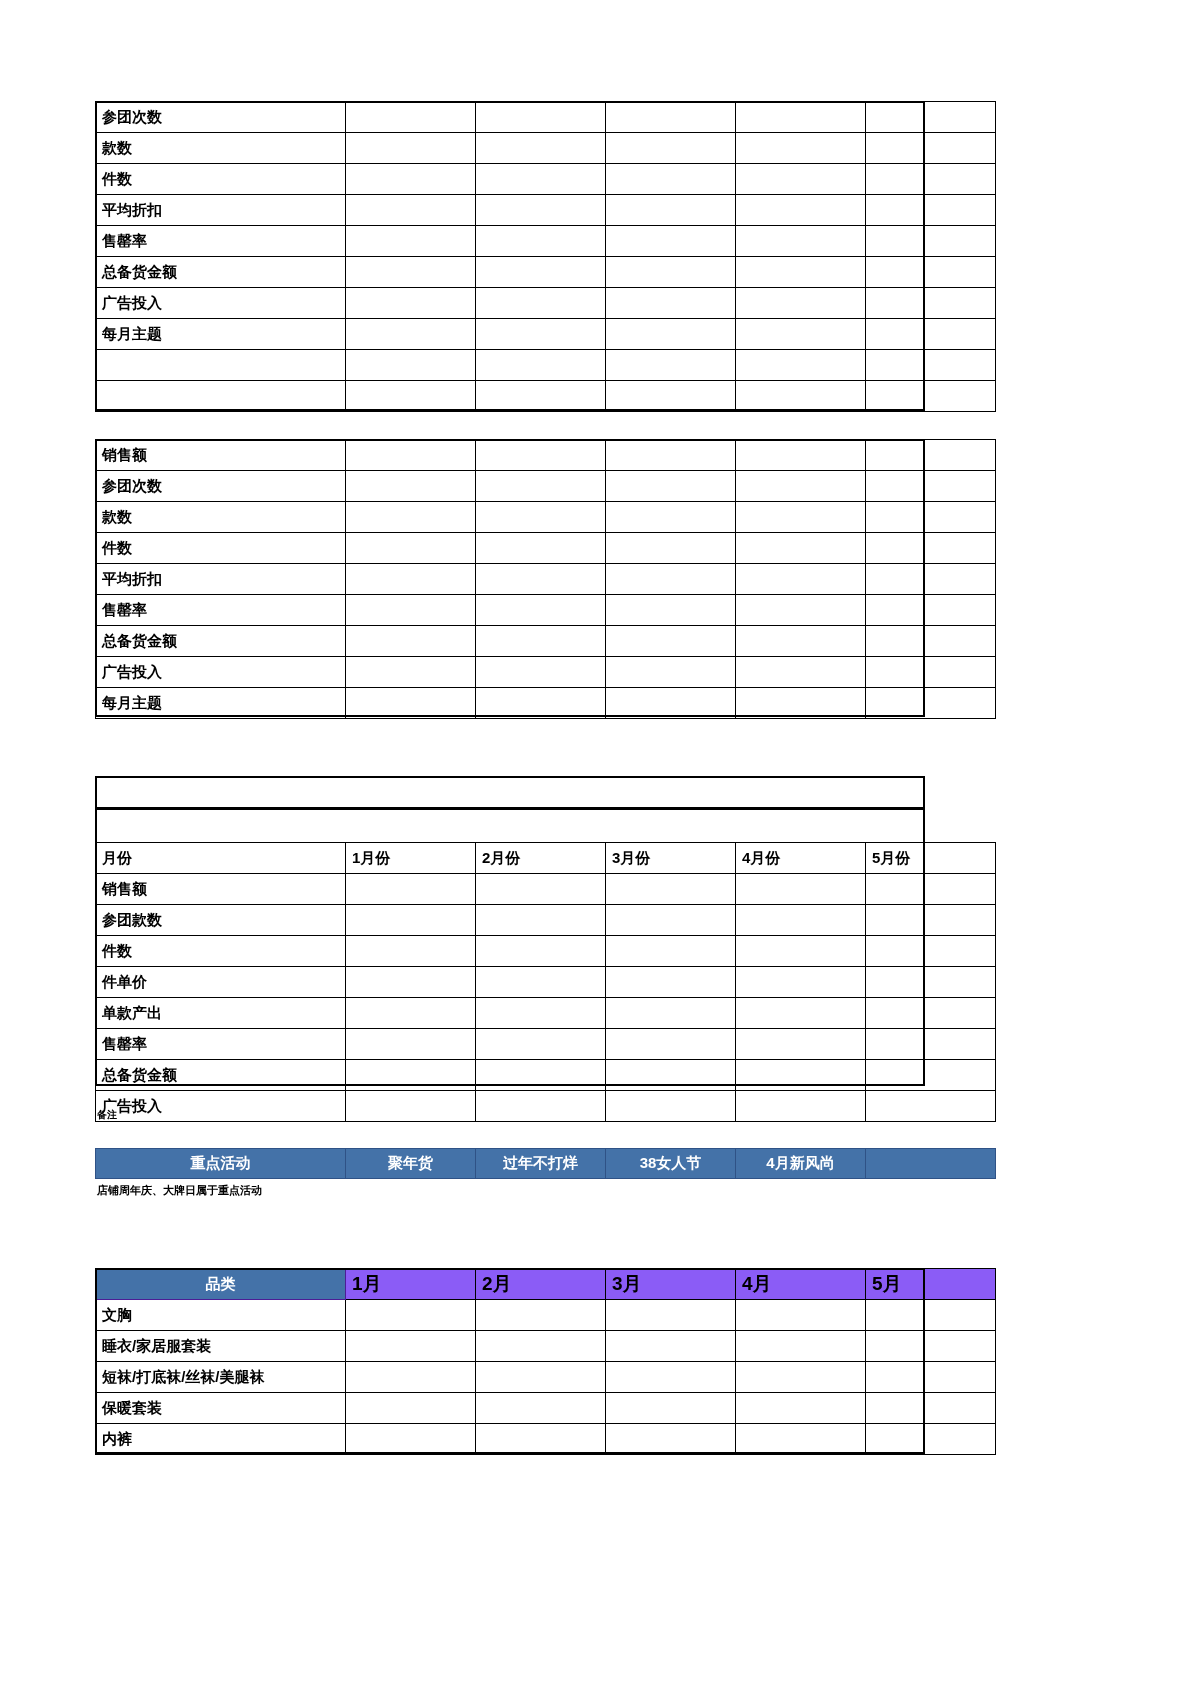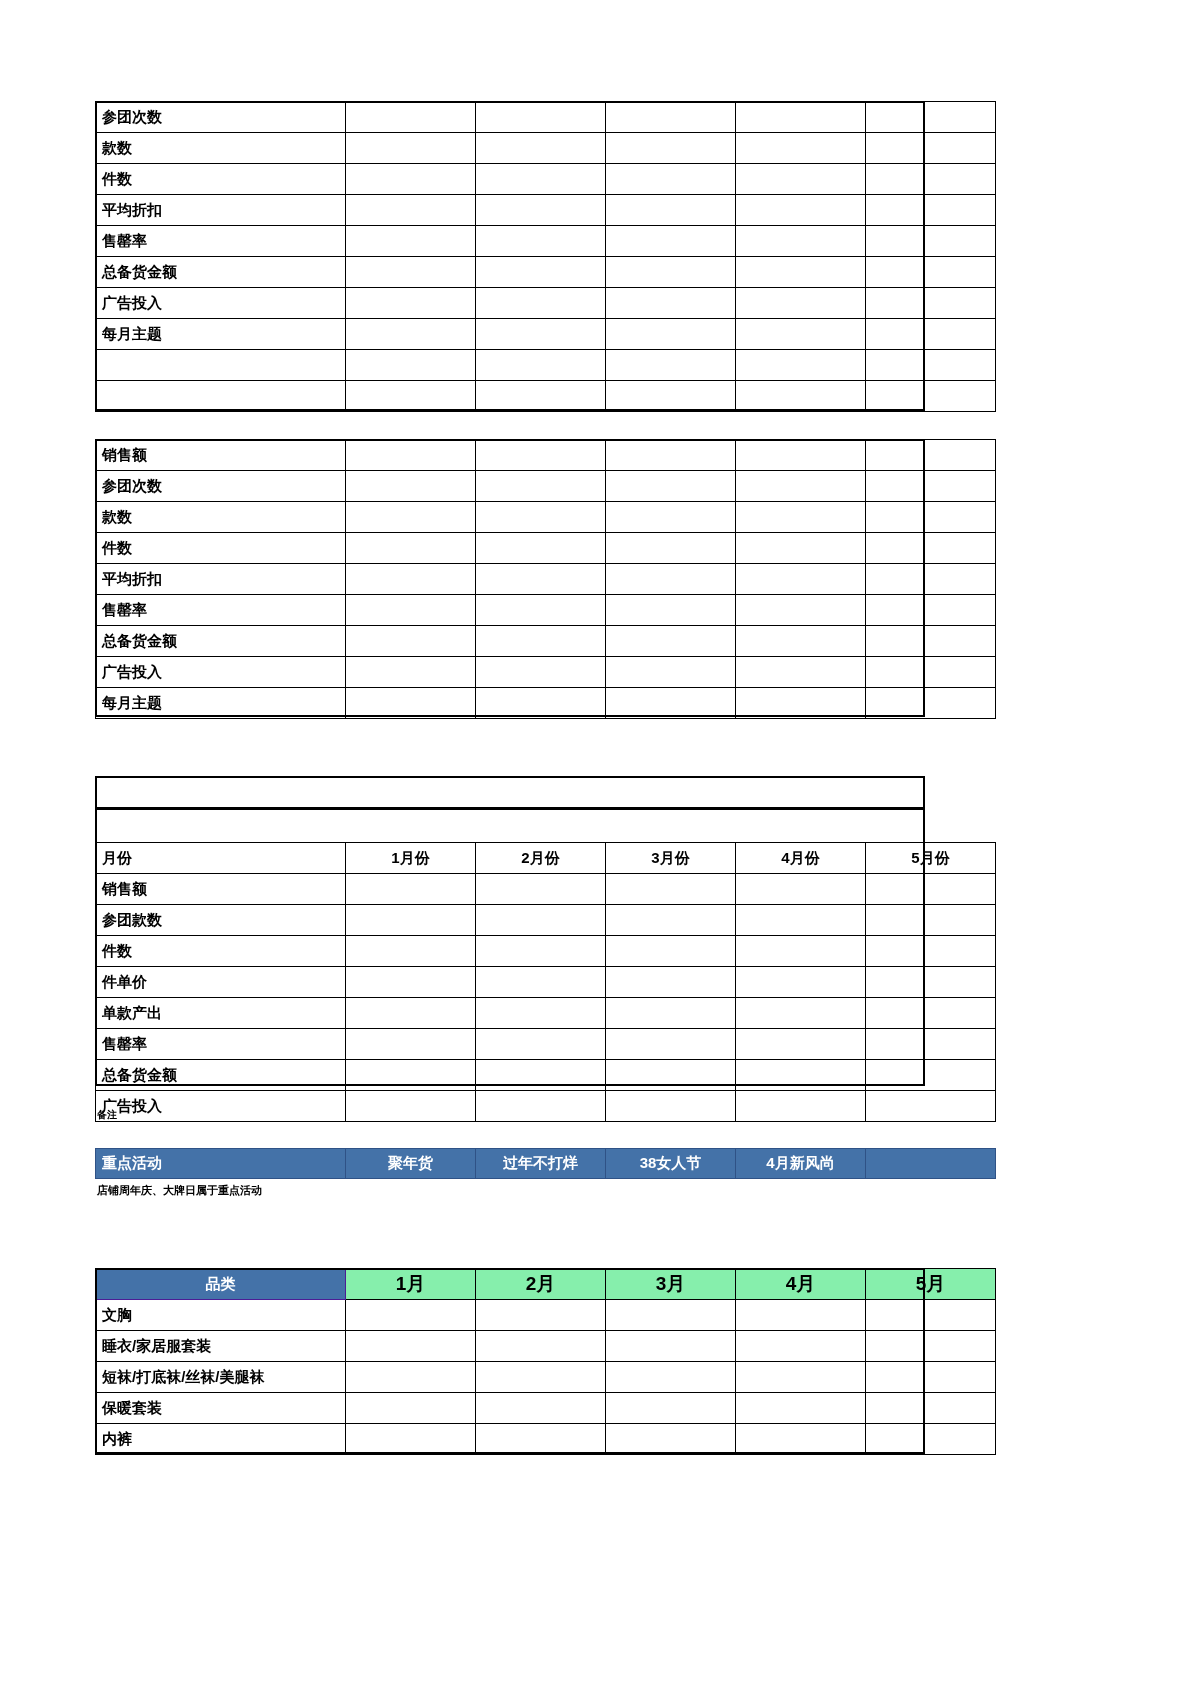--- a/index.html
+++ b/index.html
@@ -35,21 +35,21 @@
     border: 1px solid #000000;
     height: 31px;
     padding: 0 6px;
     box-sizing: border-box;
     font-weight: bold;
     font-size: 15px;
     text-align: left;
     vertical-align: middle;
     background: #ffffff;
   }
-  .tbl td.c { text-align: center; }
+  .tbl td.c { }
   .col-label { width: 250px; }
   .col-m { width: 130px; }
 
   
   .frame {
     position: absolute;
     border: 2px solid #000000;
     box-sizing: border-box;
   }
 
@@ -79,44 +79,44 @@
   
   #keyact { left: 95px; top: 1148px; }
   #keyact td {
     background: #4472a8;
     color: #ffffff;
     border: 1px solid #2f5286;
     text-align: center;
     height: 30px;
   }
   #keyact td.first {
-    text-align: left;
+    text-align: center;
   }
   .note-text {
     position: absolute;
     left: 97px; top: 1183px;
     font-size: 11px; font-weight: bold;
   }
 
   
   #cat { left: 95px; top: 1268px; }
   #cat td {
     height: 31px;
   }
   #cat td.head-blue {
     background: #4472a8;
     color: #ffffff;
     text-align: center;
     border: 1px solid #4c1d95;
   }
   #cat td.head-gray {
-    background: #86efac;
+    background: #8b5cf6;
     color: #000000;
     font-size: 19px;
-    text-align: center;
+    text-align: left;
     border: 1px solid #000000;
   }
   #cat-frame { left: 95px; top: 1268px; width: 830px; height: 186px; }
 </style>
 </head>
 <body>
 
 <div class="page">
 
   <table class="tbl" id="block1">

